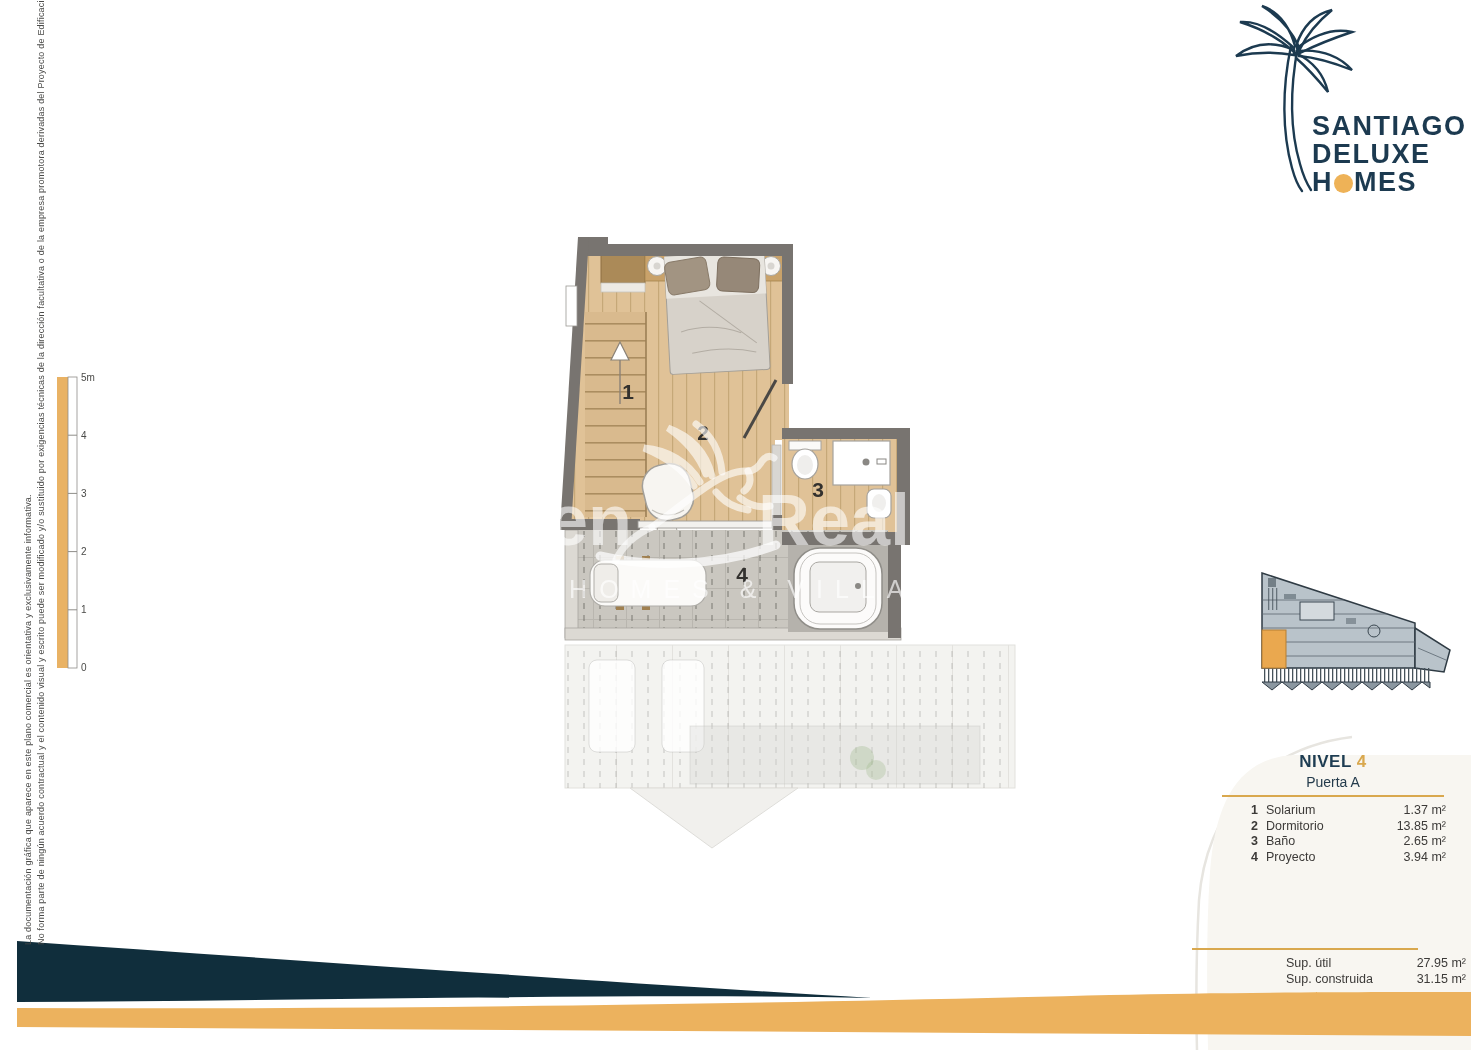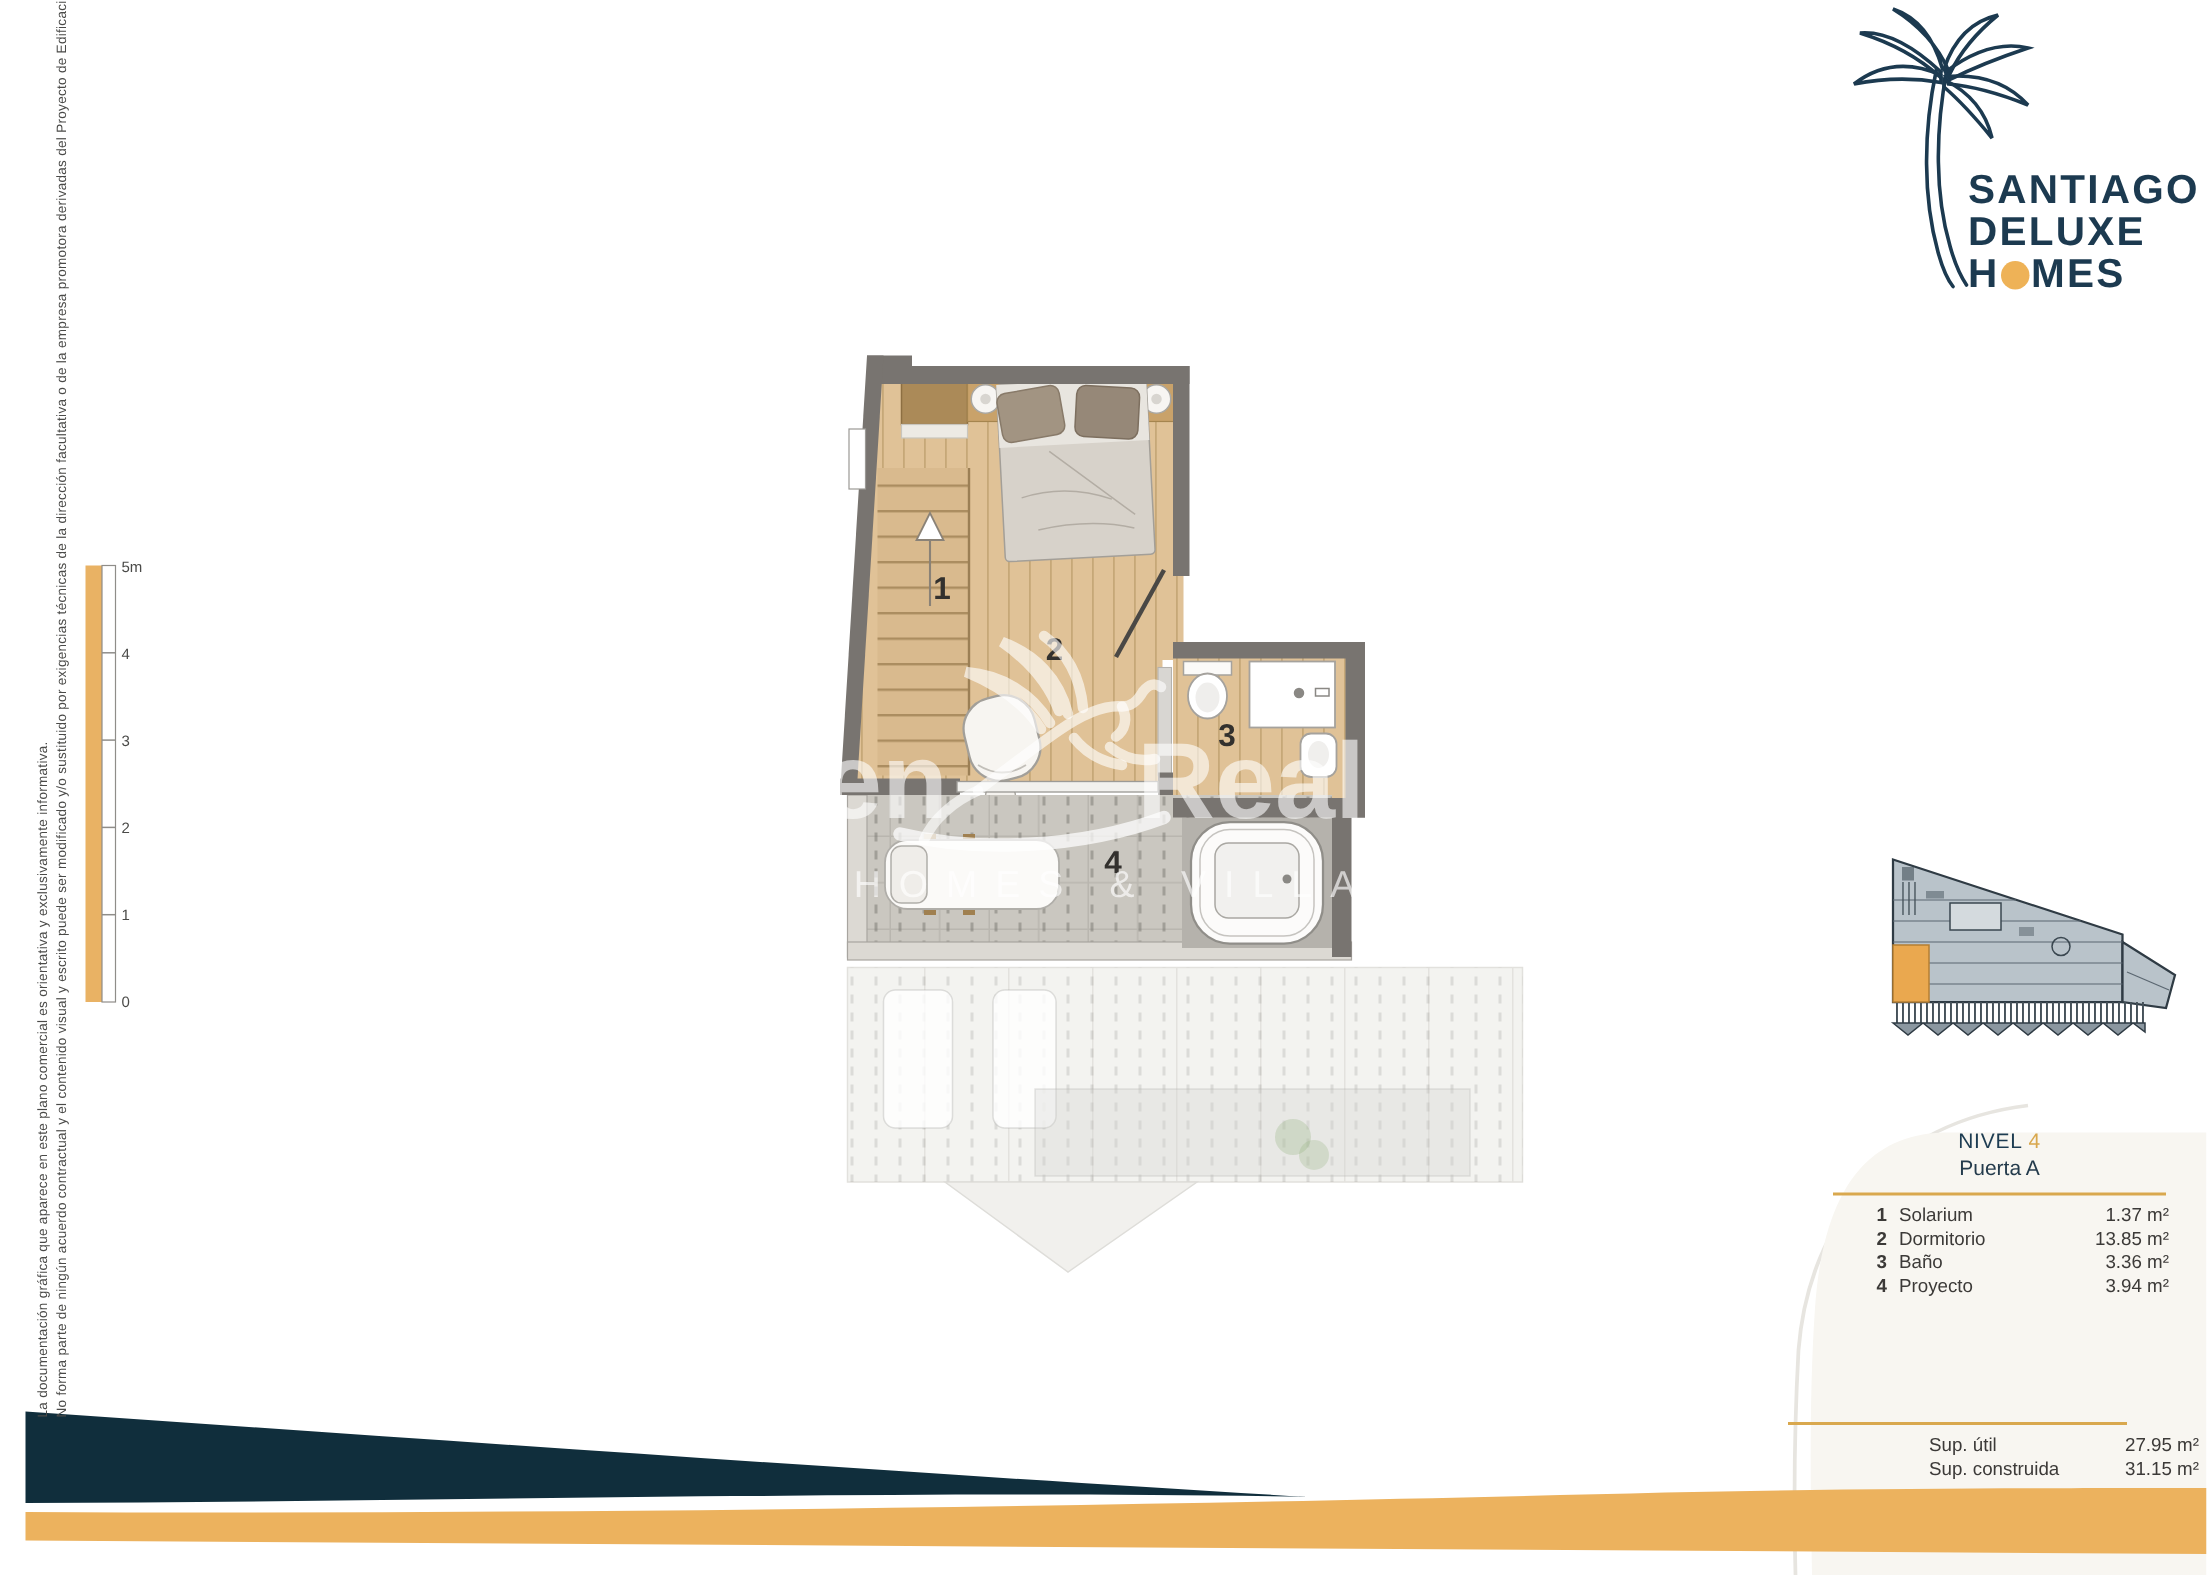--- a/index.html
+++ b/index.html
@@ -14,21 +14,21 @@
   .disclaimer div{white-space:nowrap;}
 
   
   .logo-text{position:absolute;left:1312px;top:112px;color:#1c3a50;
     font-size:27px;line-height:28px;letter-spacing:1.5px;font-weight:700;}
   .logo-dot{display:inline-block;width:19px;height:19px;border-radius:50%;
     background:#eeb257;vertical-align:-2px;margin:0 1px;}
 
   
   .panel-title{position:absolute;left:1208px;top:752px;width:250px;text-align:center;}
-  .panel-title .lvl{font-size:14px;font-weight:normal;color:#1d3c52;letter-spacing:.5px;}
+  .panel-title .lvl{font-size:17px;font-weight:bold;color:#1d3c52;letter-spacing:.5px;}
   .panel-title .lvl .num{color:#d9a84e;}
   .panel-title .door{font-size:14px;color:#243b4c;margin-top:2px;}
   .rule{position:absolute;height:2px;background:#d9a84e;}
   .rule1{left:1222px;top:795px;width:222px;}
   .rule2{left:1192px;top:948px;width:226px;height:1.5px;}
   .legend{position:absolute;left:1208px;top:803px;width:238px;
     font-size:12.5px;color:#3c3a38;}
   .legend .row{display:grid;grid-template-columns:50px 1fr auto;column-gap:8px;
     line-height:15.5px;}
   .legend .num{text-align:right;font-weight:bold;}
@@ -289,21 +289,21 @@
     <span class="val">1.37 m²</span>
   </div>
   <div class="row">
     <span class="num">2</span>
     <span>Dormitorio</span>
     <span class="val">13.85 m²</span>
   </div>
   <div class="row">
     <span class="num">3</span>
     <span>Baño</span>
-    <span class="val">3.36 m²</span>
+    <span class="val">2.65 m²</span>
   </div>
   <div class="row">
     <span class="num">4</span>
     <span>Proyecto</span>
     <span class="val">3.94 m²</span>
   </div>
 </div>
 
 <div class="rule rule2"></div>
 

